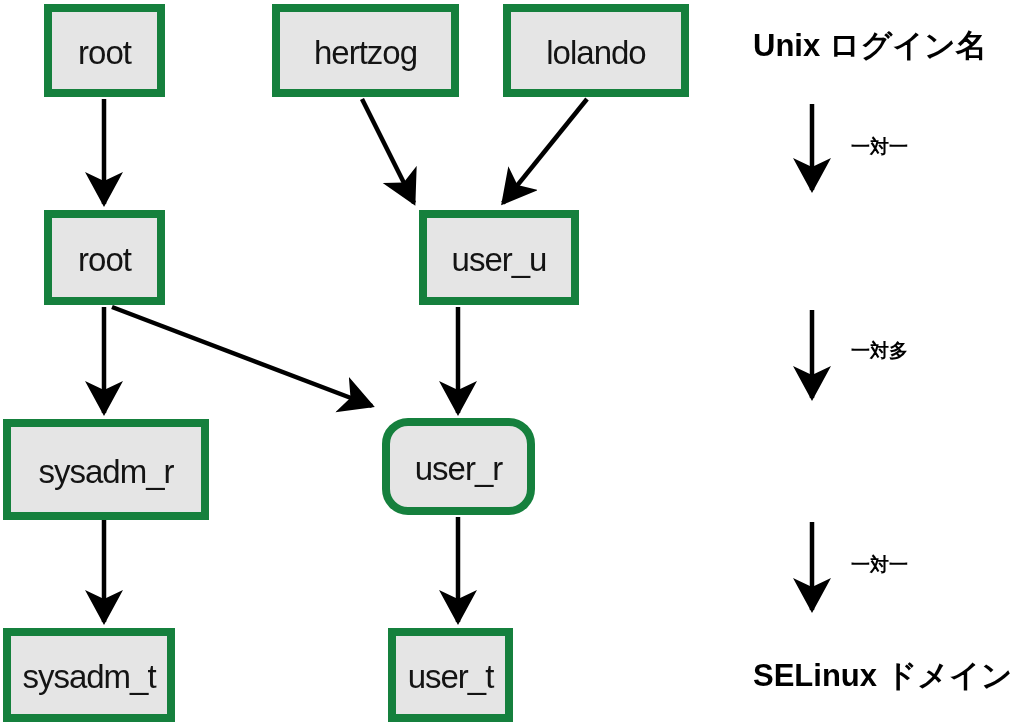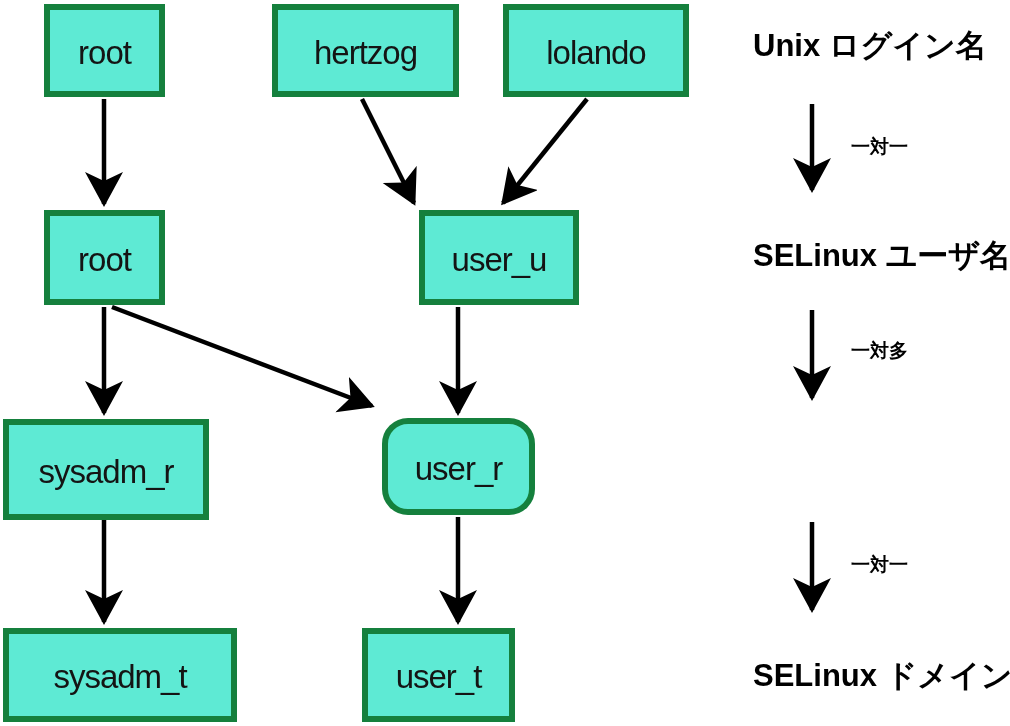--- a/index.html
+++ b/index.html
@@ -14,22 +14,22 @@
   }
   .edges-layer {
     position: absolute;
     left: 0; top: 0;
     width: 1010px; height: 726px;
   }
   .edge { stroke: #000000; stroke-width: 4.5; fill: none; }
   .node {
     position: absolute;
     box-sizing: border-box;
-    border: 6px solid #15803d;
-    background: #5eead4;
+    border: 8px solid #15803d;
+    background: #e5e5e5;
     display: flex;
     align-items: center;
     justify-content: center;
   }
   .node-label {
     font-size: 33px;
     letter-spacing: -1px;
     color: #141414;
     white-space: nowrap;
     transform: translateY(2px);
@@ -94,27 +94,26 @@
     <span class="node-label">user_u</span>
   </div>
 
   <div class="node" style="left:3px; top:419px; width:206px; height:101px;">
     <span class="node-label">sysadm_r</span>
   </div>
   <div class="node" style="left:382px; top:418px; width:153px; height:97px;border-radius:26px;">
     <span class="node-label">user_r</span>
   </div>
 
-  <div class="node" style="left:3px; top:628px; width:234px; height:94px;">
+  <div class="node" style="left:3px; top:628px; width:172px; height:94px;">
     <span class="node-label">sysadm_t</span>
   </div>
-  <div class="node" style="left:362px; top:628px; width:153px; height:94px;text-align:center;">
+  <div class="node" style="left:388px; top:628px; width:125px; height:94px;text-align:center;">
     <span class="node-label">user_t</span>
   </div>
 
   <div class="legend-title" style="left:753px; top:28px;">Unix ログイン名</div>
   <div class="legend-rel" style="left:851px; top:136px;">一対一</div>
-  <div class="legend-title" style="left:753px; top:238px;">SELinux ユーザ名</div>
   <div class="legend-rel" style="left:851px; top:340px;">一対多</div>
   <div class="legend-rel" style="left:851px; top:554px;">一対一</div>
   <div class="legend-title" style="left:753px; top:658px;">SELinux ドメイン</div>
 
 </div>
 
 </body></html>

